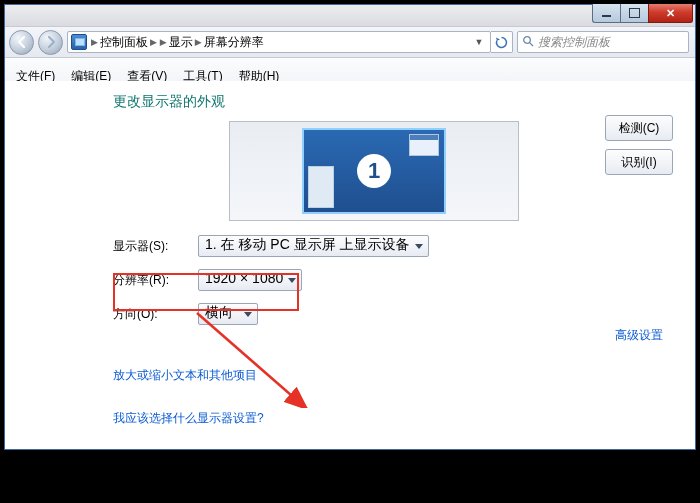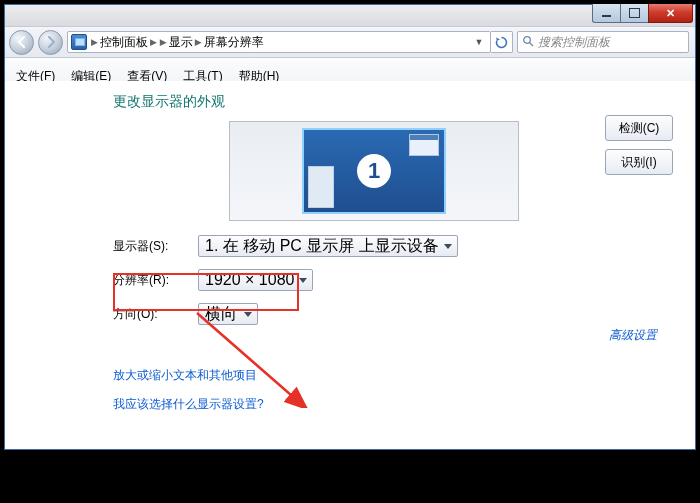--- a/index.html
+++ b/index.html
@@ -161,41 +161,41 @@
   .w7btn.disabled{color:#9a9a9a;border-color:#c7ccd6;background:linear-gradient(#fafbfc,#f0f2f6);}
 
   .form-rows { margin-top:14px; }
   .frow { display:flex; align-items:center; gap:25px; margin-top:12px; }
   .flabel { width:60px; }
   .combo {
     height:22px; border:1px solid #9aa6b7;
     background:linear-gradient(#fdfdfe,#e7ebf2);
     border-radius:2px;
     padding:0 18px 0 6px;
-    display:inline-flex;align-items:center;position:relative;
-    font-size:16px;
+    display:inline-flex;align-items:flex-start;position:relative;
+    font-size:14px;
   }
   .combo::after{
     content:""; position:absolute; right:5px; top:8px;
     border-left:4px solid transparent;border-right:4px solid transparent;
     border-top:5px solid #3a4a5f;
   }
   .combo.wide{min-width:170px;}
   .combo.med{min-width:100px;}
   .combo.sm{min-width:60px;}
 
   .red-box {
     position:absolute; border:2px solid #e53126;
     left:108px; top:192px; width:186px; height:38px;
     pointer-events:none;
   }
 
   .linksec { margin-top:42px;}
-  .link { color:#0b5bd3; font-size:12px; display:block; margin-top:12px; cursor:default;}
-  .link.right { text-align:right; display:block; margin-right:16px; margin-top:6px;font-style:italic;}
+  .link { color:#0b5bd3; font-size:12px; display:block; margin-top:26px; cursor:default;}
+  .link.right { text-align:right; display:block; margin-right:10px; margin-top:6px;}
 
   
   .arrow-svg { position:absolute; left:0; top:0; width:100%; height:100%; pointer-events:none;}
 
   
   .footer {
     position:absolute; left:0; right:0; bottom:0; height:41px;
     background:#f0f0f0; border-top:1px solid #d8dce2;
     display:flex; align-items:center; justify-content:flex-end; gap:8px;
     padding-right:20px;

